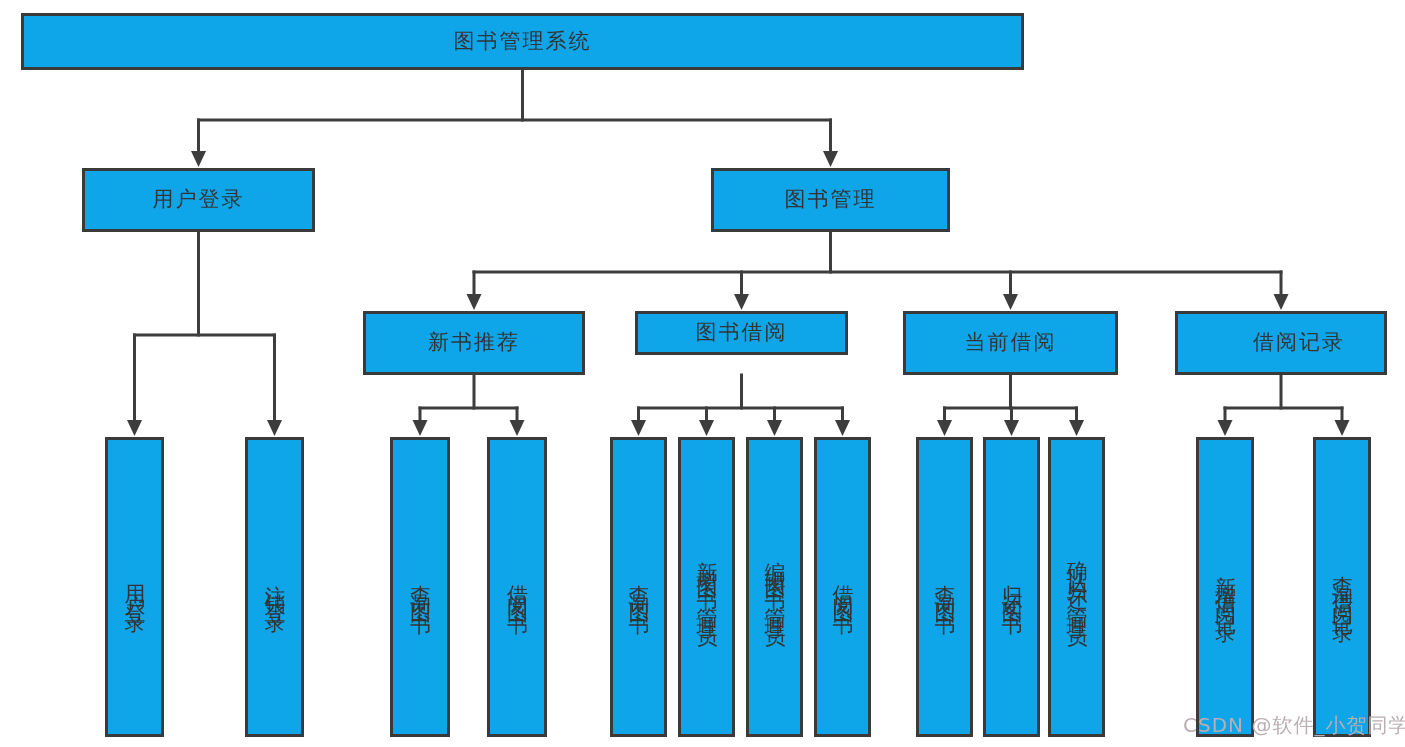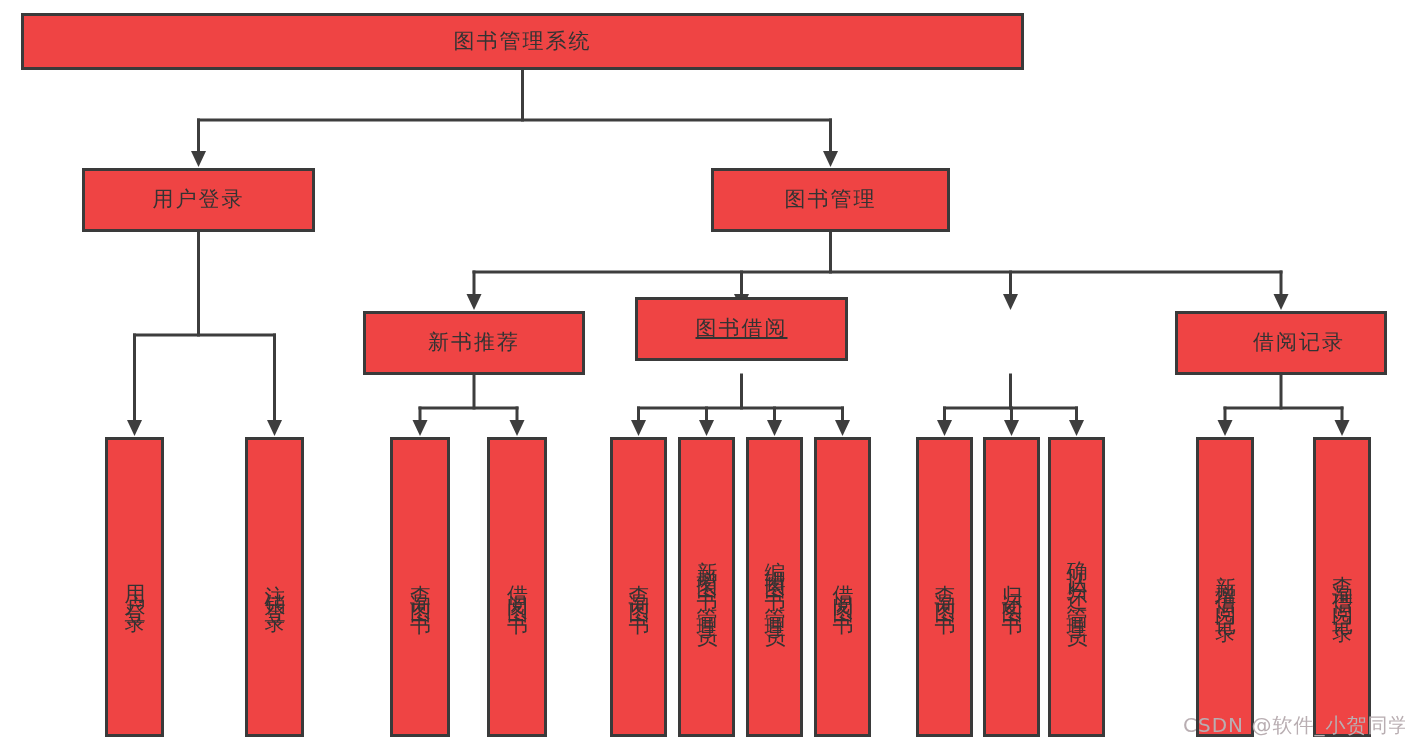--- a/index.html
+++ b/index.html
@@ -19,21 +19,21 @@
     position: absolute;
     left: 0;
     top: 0;
     width: 1405px;
     height: 747px;
   }
   .node {
     position: absolute;
     box-sizing: border-box;
     border: 3px solid #3a3a3a;
-    background: #ef4444;
+    background: #0ea5e9;
     display: flex;
     align-items: center;
     justify-content: center;
     color: #333333;
     font-size: 21px;
     letter-spacing: 2px;
     line-height: 1.2;
     text-align: center;
   }
   .vtext {
@@ -130,22 +130,25 @@
     </div>
     <div class="node" style="left: 82px; top: 168px; width: 233px; height: 64px; border-color: rgb(58, 58, 58); color: rgb(51, 51, 51);">
       <span>用户登录</span>
     </div>
     <div class="node" style="left: 363px; top: 311px; width: 222px; height: 64px; border-color: rgb(58, 58, 58); color: rgb(51, 51, 51);">
       <span>新书推荐</span>
     </div>
     <div class="node" style="left: 711px; top: 168px; width: 239px; height: 64px; border-color: rgb(58, 58, 58); color: rgb(51, 51, 51);">
       <span>图书管理</span>
     </div>
-    <div class="node" style="left: 635px; top: 297px; width: 213px; height: 64px; border-color: rgb(58, 58, 58); color: rgb(51, 51, 51); text-decoration: underline;">
+    <div class="node" style="left: 635px; top: 311px; width: 213px; height: 44px; border-color: rgb(58, 58, 58); color: rgb(51, 51, 51);">
       <span>图书借阅</span>
+    </div>
+    <div class="node" style="left: 903px; top: 311px; width: 215px; height: 64px; border-color: rgb(58, 58, 58); color: rgb(51, 51, 51);">
+      <span>当前借阅</span>
     </div>
     <div class="node" style="left: 1175px; top: 311px; width: 212px; height: 64px; border-color: rgb(58, 58, 58); color: rgb(51, 51, 51); padding-left: 36px;">
       <span>借阅记录</span>
     </div>
     <div class="node" style="left: 105px; top: 437px; width: 59px; height: 300px; border-color: rgb(58, 58, 58); color: rgb(51, 51, 51);">
       <span class="vtext">用户登录</span>
     </div>
     <div class="node" style="left: 245px; top: 437px; width: 59px; height: 300px; border-color: rgb(58, 58, 58); color: rgb(51, 51, 51);">
       <span class="vtext">注销登录</span>
     </div>

